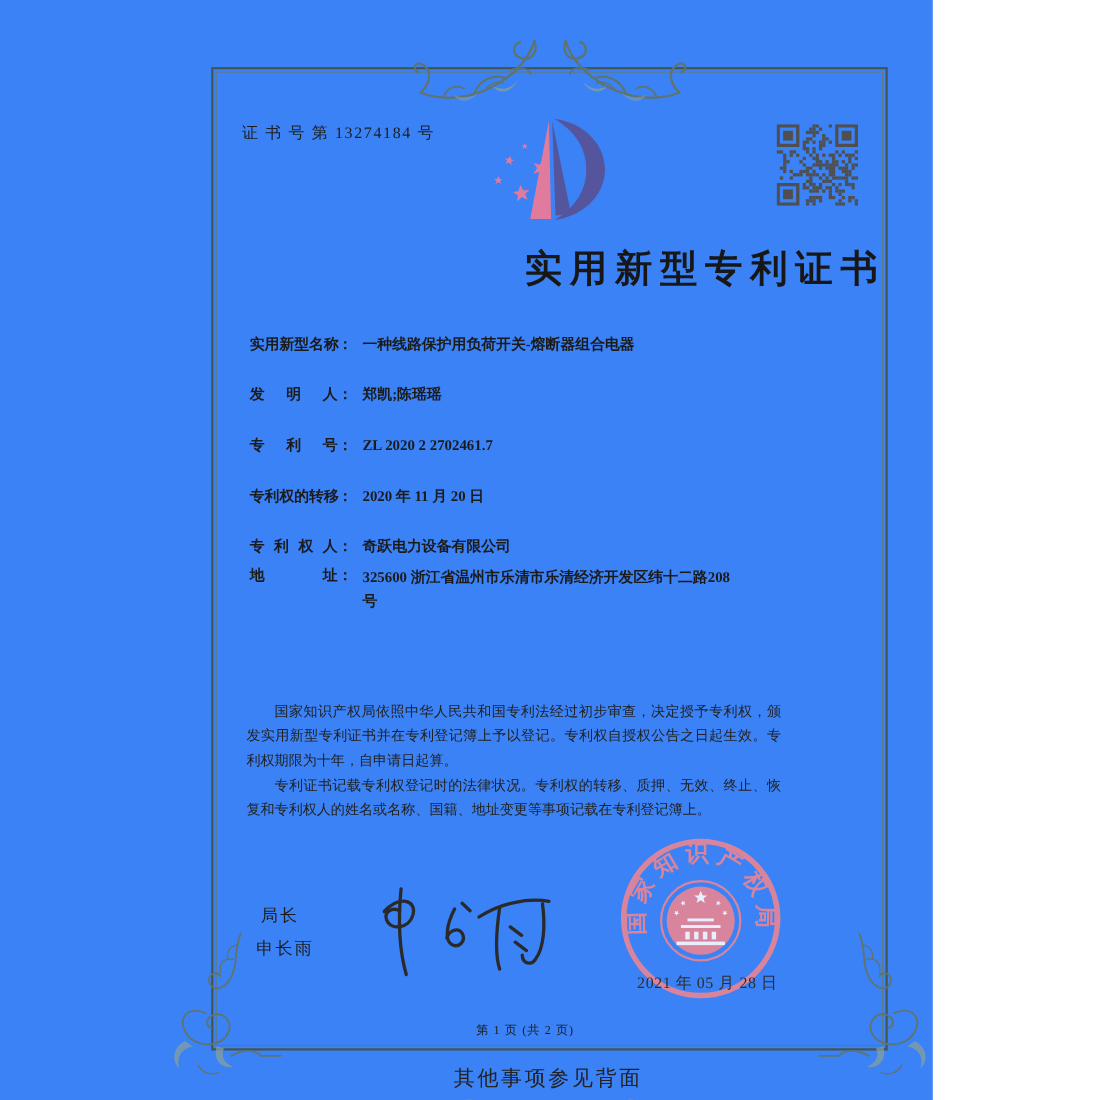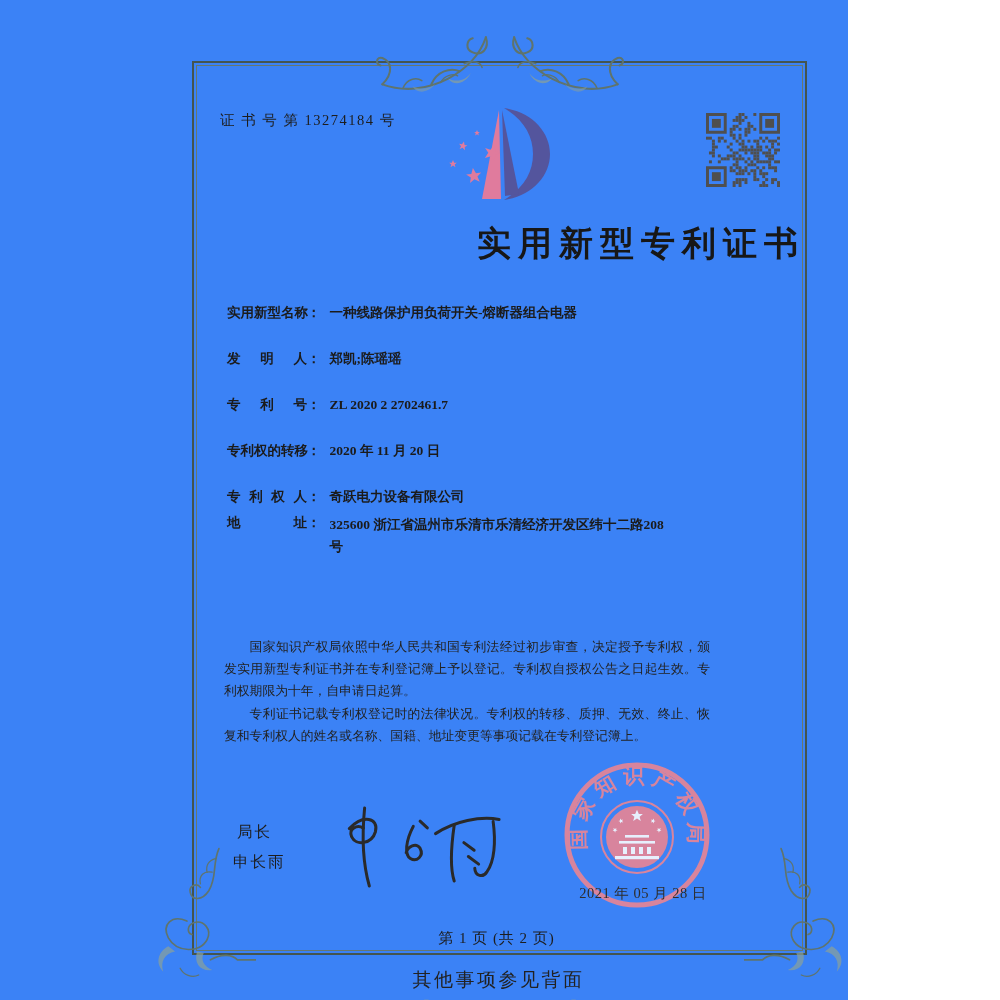--- a/index.html
+++ b/index.html
@@ -52,21 +52,21 @@
   }
   .body-text p{margin:0;text-indent:2em;}
   
   .signer-title{position:absolute;left:237px;top:822px;font-size:15.5px;letter-spacing:2px;font-family:Liberation Sans, sans-serif;}
   .signer-name{position:absolute;left:233px;top:852px;font-size:15.5px;letter-spacing:2px;font-family:"Liberation Sans","DejaVu Sans",sans-serif;}
   .signature{position:absolute;left:336px;top:796px;width:178px;height:102px;transform:rotate(-2deg);}
   
   .seal{position:absolute;left:557px;top:755px;width:160px;height:160px;opacity:.88;}
   .seal-date{position:absolute;left:570px;top:884px;width:146px;text-align:center;font-size:14.5px;color:#2d2d2d;letter-spacing:.5px;}
   
-  .page-info{position:absolute;left:190px;top:929px;width:613px;text-align:center;font-size:15px;letter-spacing:1px;}
+  .page-info{position:absolute;left:171px;top:929px;width:613px;text-align:center;font-size:11px;letter-spacing:1px;}
   .back-note{position:absolute;left:192px;top:967px;width:613px;text-align:center;font-size:19px;letter-spacing:2.5px;color:#222;}
 </style>
 </head>
 <body>
 
 <div class="page">
 
   <svg width="0" height="0" style="position:absolute" aria-hidden="true">
     <defs>
       <path id="star5" d="M0,-10L2.94,-3.09L9.51,-3.09L4.19,1.18L6.12,8.09L0,4L-6.12,8.09L-4.19,1.18L-9.51,-3.09L-2.94,-3.09Z"></path>

